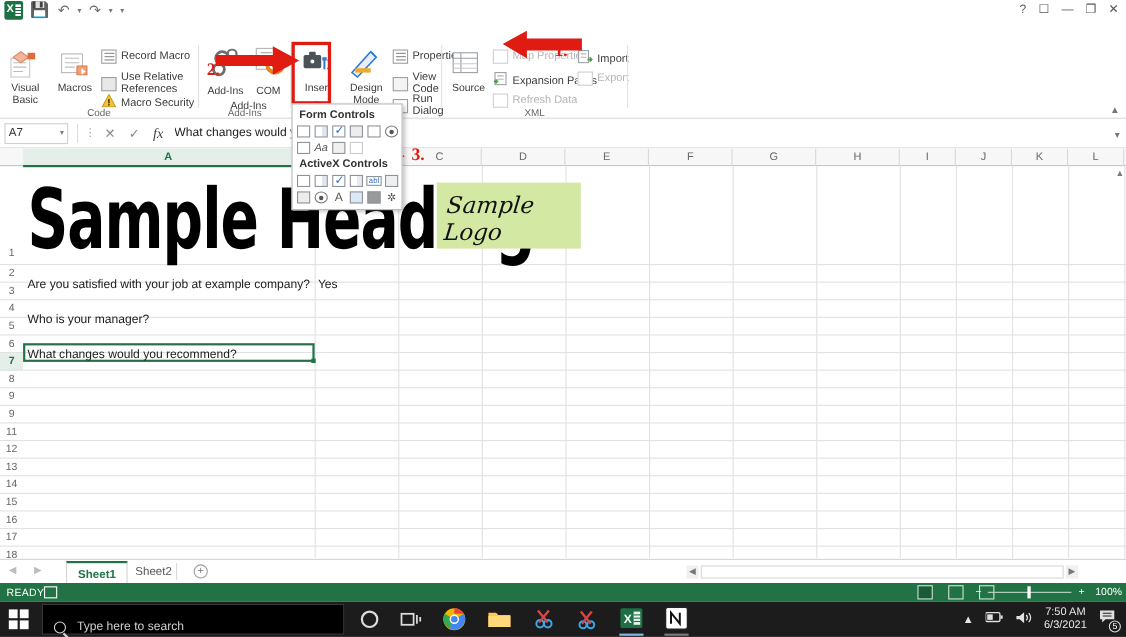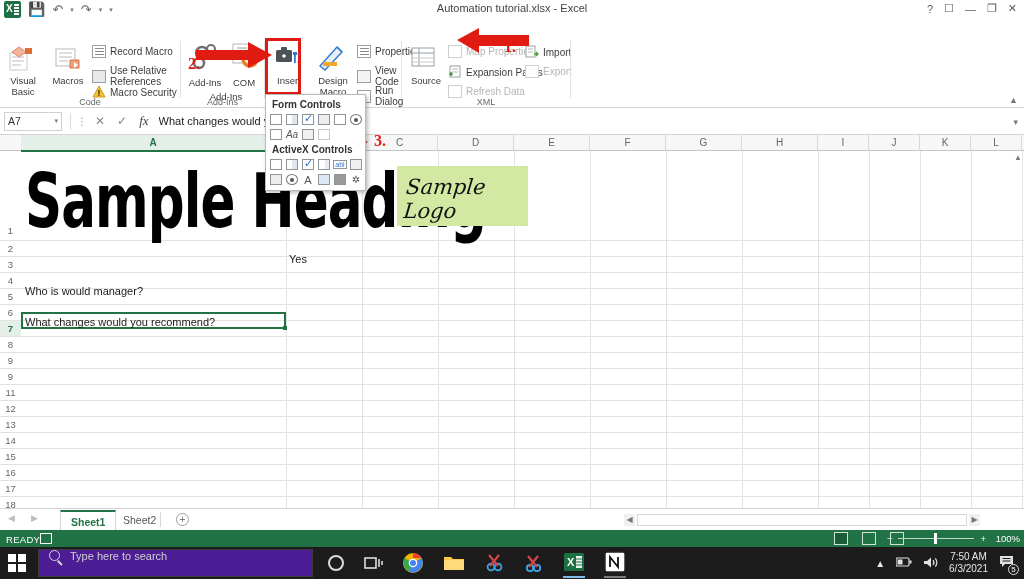--- a/index.html
+++ b/index.html
@@ -186,22 +186,22 @@
   .vw.on { background: #1a5c38; }
   .zoomwrap { position: absolute; right: 38px; top: 3px; display: flex; align-items: center; gap: 6px; }
   .zline { width: 76px; height: 1px; background: #bcd8c6; position: relative; }
   .zhandle { position: absolute; left: 36px; top: -5px; width: 3px; height: 11px; background: #fff; }
   .zpct { position: absolute; right: 4px; top: 3px; font-size: 9.5px; }
 
   
   .taskbar { position: absolute; left: 0; top: 547px; width: 1024px; height: 32px; background: #1c1c1c; }
   .winbtn { position: absolute; left: 8px; top: 7px; width: 18px; height: 18px; }
   .winbtn i { position: absolute; width: 8px; height: 8px; background: #fff; }
-  .searchbox { position: absolute; left: 38px; top: 2px; width: 275px; height: 28px; background: #4c1d95;
-               border: 1px solid #3a3a3a; display: flex; align-items: flex-start; gap: 10px; padding-left: 10px; }
+  .searchbox { position: absolute; left: 38px; top: 2px; width: 275px; height: 28px; background: #000000;
+               border: 1px solid #3a3a3a; display: flex; align-items: flex-end; gap: 10px; padding-left: 10px; }
   .search-ic { width: 11px; height: 11px; border: 1.5px solid #d5d5d5; border-radius: 50%; position: relative; }
   .search-ic::after { content:""; position:absolute; right:-4px; bottom:-3px; width:6px; height:1.5px;
                       background:#d5d5d5; transform: rotate(45deg); }
   .search-ph { font-size: 11px; color: #cfcfcf; }
   .tbicon { position: absolute; top: 5px; width: 22px; height: 22px; }
   .tray { position: absolute; right: 0; top: 0; height: 32px; display: flex; align-items: center; gap: 11px;
           padding-right: 8px; color: #e6e6e6; font-size: 10px; }
   .clock { text-align: center; line-height: 12px; font-size: 10px; }
 
   
@@ -218,21 +218,20 @@
   <div class="titlebar">
     <div class="qat">
       <span class="xl-logo"></span>
       <span class="qat-ico qat-save">💾</span>
       <span class="qat-ico">↶</span>
       <span class="qat-sm">▾</span>
       <span class="qat-ico">↷</span>
       <span class="qat-sm">▾</span>
       <span class="qat-sm">▾</span>
     </div>
-    <div class="title-text">Automation tutorial.xlsx - Excel</div>
     <div class="win-btns">
       <span>?</span>
       <span>☐</span>
       <span>—</span>
       <span>❐</span>
       <span>✕</span>
     </div>
   </div>
 
 
@@ -339,21 +338,21 @@
 
       <div style="position:absolute; left:52px; top:7px;">
         <svg width="30" height="28" viewBox="0 0 30 28">
           <path d="M3 22 L20 3 L25 8 L8 26 Z" fill="#e8eef6" stroke="#2f7ad1" stroke-width="1.4"></path>
           <path d="M20 3 L25 8" stroke="#2f7ad1" stroke-width="1.4"></path>
           <rect x="6" y="18" width="14" height="4" fill="#f0a92a"></rect>
         </svg>
       </div>
       <div class="bigbtn" style="left:45px; top:38px; width:46px;">
         <span>Design</span><br>
-        <span>Macro</span>
+        <span>Mode</span>
       </div>
 
       <div class="smrow" style="left:92px; top:8px;">
         <span class="ico ic-box ic-lines"></span>
         <span>Properties</span>
       </div>
       <div class="smrow" style="left:92px; top:28px;">
         <span class="ico ic-box" style="background:#f4f4f4;"></span>
         <span>View Code</span>
       </div>
@@ -515,22 +514,23 @@
 
     <div style="position:absolute; right:2px; top:18px; font-size:8px; color:#7a7a7a;">▲</div>
   </div>
 
   <div class="heading-art">Sample Heading</div>
 
   <div class="logo-box">
     <div class="logo-text">Sample Logo</div>
   </div>
 
+  <div class="celltext" style="left:25px; top:253px;">Are you satisfied with your job at example company?</div>
   <div class="celltext" style="left:289px; top:253px;">Yes</div>
-  <div class="celltext" style="left:25px; top:285px;">Who is would manager?</div>
+  <div class="celltext" style="left:25px; top:285px;">Who is your manager?</div>
   <div class="celltext" style="left:25px; top:316px; z-index:7;">What changes would you recommend?</div>
   <div class="selbox" style="left:21px; top:312px; width:265px; height:17px;"></div>
 
   <div class="dropdown">
     <div class="dd-head">Form Controls</div>
     <div class="dd-grid">
       <div class="dd-cell">
           <span class="dd-ic"></span>
         </div>
       <div class="dd-cell">

